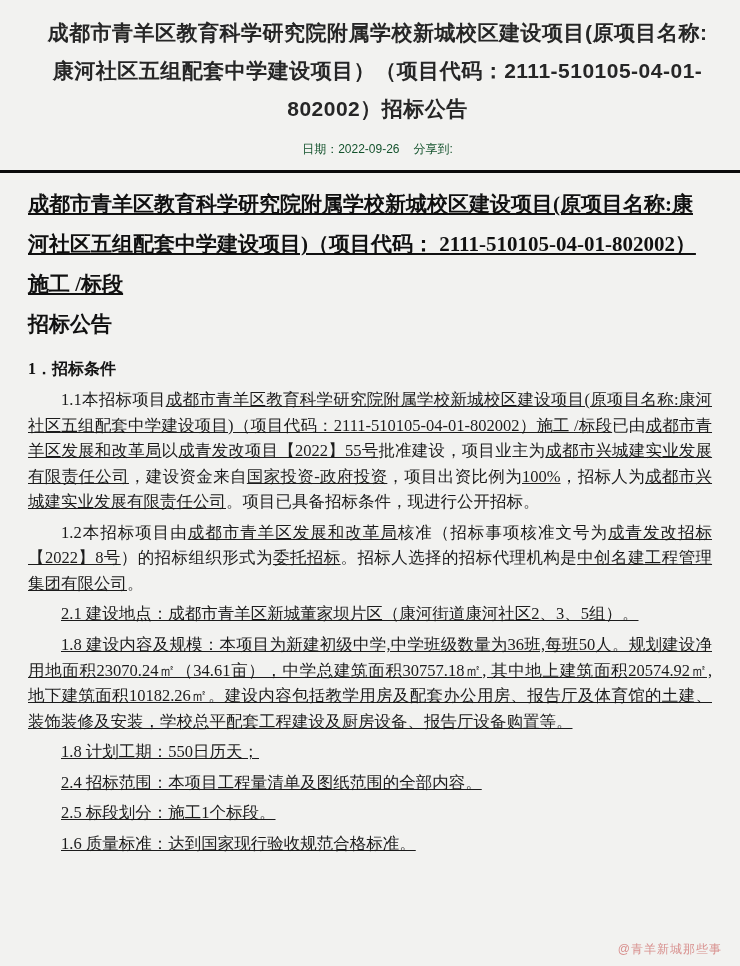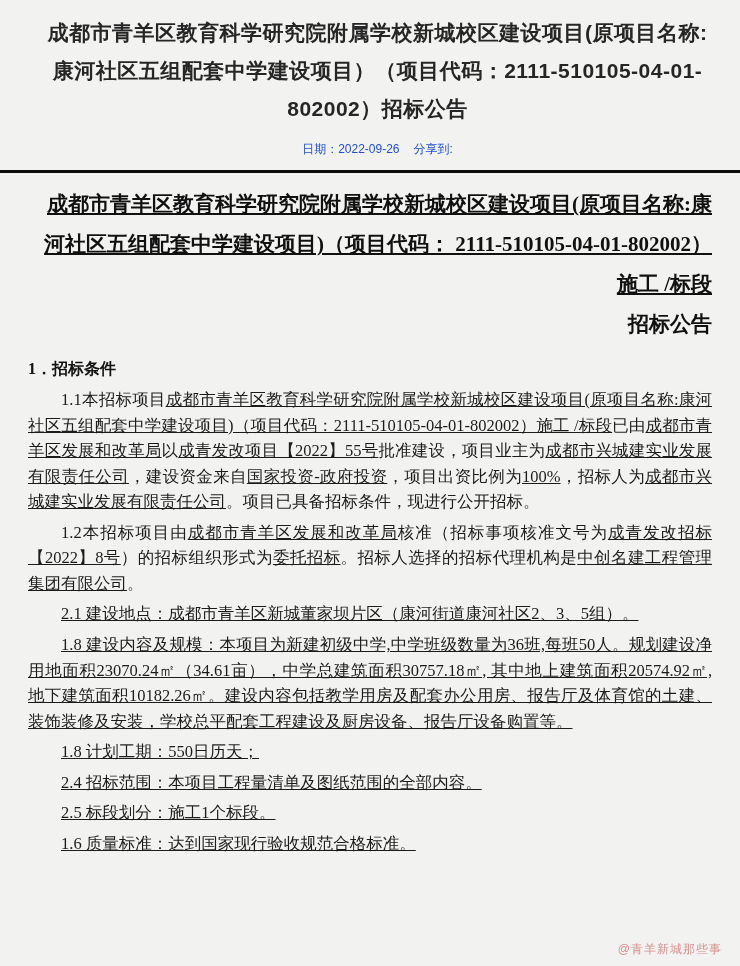--- a/index.html
+++ b/index.html
@@ -19,29 +19,29 @@
     font-weight: 700;
     font-size: 21px;
     line-height: 1.8;
     text-align: center;
     color: #262626;
     letter-spacing: 0.5px;
   }
   .meta-line {
     font-family: "Liberation Sans", "DejaVu Sans", sans-serif;
     text-align: center;
-    color: #1d4ed8;
+    color: #14532d;
     font-size: 12px;
     margin: 14px 0 12px;
   }
   .meta-line .share { margin-left: 14px; cursor: pointer; }
   .divider { height: 3px; background: #0b0b0b; width: 100%; }
   .doc { padding: 12px 28px 0; }
   .doc-title {
-    text-align: right;
+    text-align: left;
     font-weight: 700;
     font-size: 21px;
     line-height: 1.9;
     color: #111;
     margin-bottom: 6px;
   }
   .u { text-decoration: underline; }
   .sec-heading {
     font-size: 16px;
     font-weight: 700;

